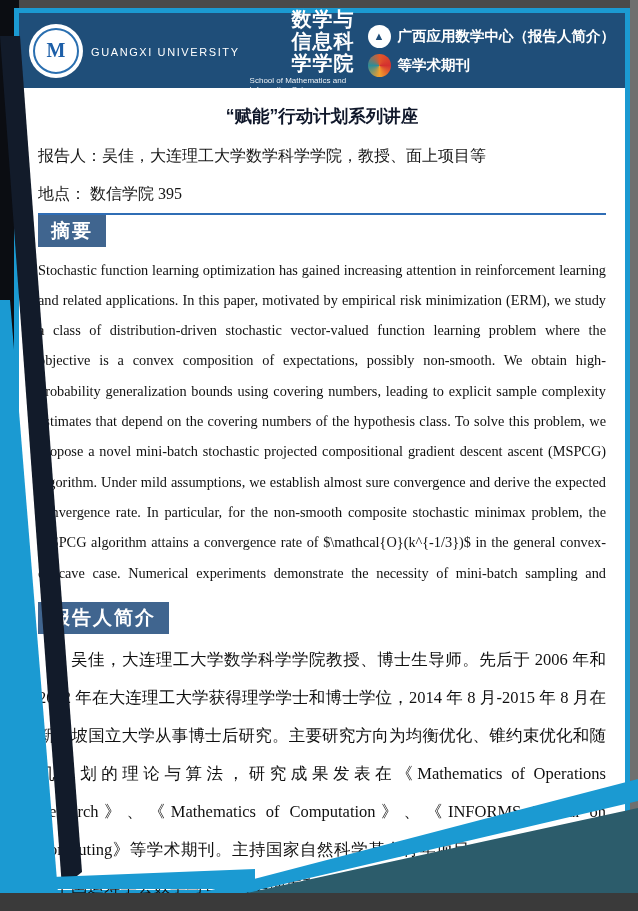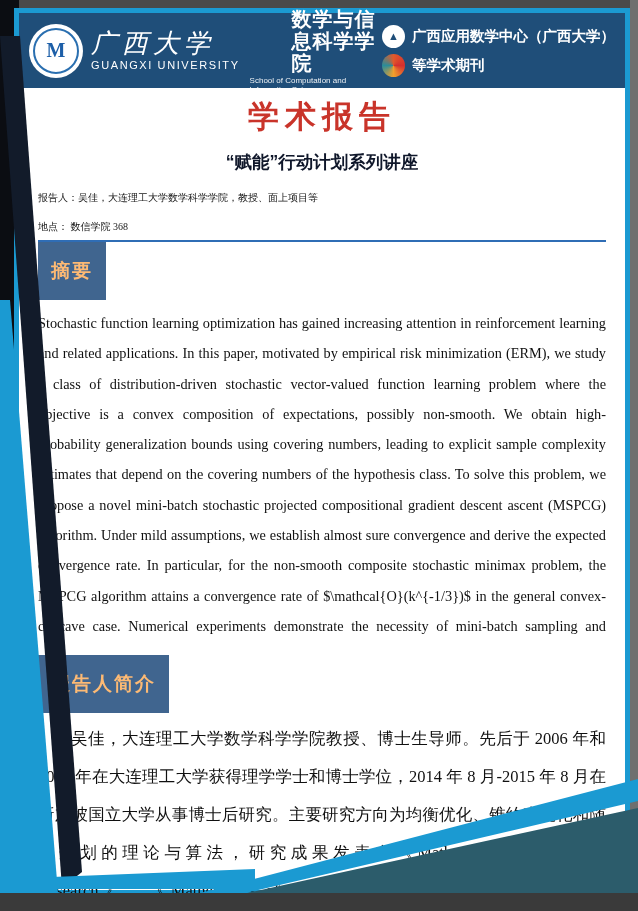--- a/index.html
+++ b/index.html
@@ -34,28 +34,28 @@
           align-items:center;justify-content:center;}
   .p-icon.math{background:#fff;color:#1f4e79;font-size:11px;}
   .p-icon.orsc{background:conic-gradient(#e2592a,#d42f2f,#f2a02c,#2b8d99,#e2592a);}
   
   .content{position:absolute;left:0;top:75px;right:0;bottom:0;padding:4px 19px 0 19px;
            box-sizing:border-box;}
   .title{text-align:center;font-family:"Liberation Sans",sans-serif;font-weight:bold;
          font-size:31px;color:#c9342a;letter-spacing:6px;margin:4px 0 0 0;}
   .subtitle{text-align:center;font-family:"Liberation Sans",sans-serif;font-weight:bold;
             font-size:17.5px;color:#0f172a;margin:12px 0 0 0;}
-  .details{margin-top:16px;font-size:10px;color:#161616;}
+  .details{margin-top:16px;font-size:16px;color:#161616;}
   .detail-row{display:flex;margin-bottom:13px;line-height:1.55;}
   .detail-label{flex:0 0 auto;white-space:pre;}
   .detail-value{flex:1 1 auto;text-align:justify;}
   .section-rule{border-top:2px solid #2f6db5;margin-top:4px;}
-  .section-box{display:inline-block;background:#40658f;color:#fdba74;
+  .section-box{display:inline-block;background:#40658f;color:#ffffff;
                font-family:"Liberation Sans",sans-serif;font-weight:bold;font-size:19px;
-               padding:16px 13px;letter-spacing:2px;}
+               padding:3px 13px;letter-spacing:2px;}
   .abstract-text{margin-top:8px;font-size:14.3px;line-height:2.12;color:#101010;
                  text-align:justify;text-align-last:justify;}
   .bio-head{margin-top:14px;}
   .bio-text{margin-top:7px;font-size:16.5px;line-height:2.3;color:#101010;
             text-align:justify;text-indent:2em;}
   
   .decor{position:absolute;left:0;top:0;width:638px;height:911px;z-index:3;pointer-events:none;}
 </style>
 </head>
 <body>
@@ -66,51 +66,49 @@
 
   <div class="frame">
 
     <div class="header">
       <div class="emblem">
         <div class="emblem-ring">
           <span class="emblem-m">M</span>
         </div>
       </div>
       <div class="univ-block">
-        <div class="univ-zh">广西大学</div>
         <div class="univ-en">GUANGXI UNIVERSITY</div>
       </div>
       <div class="school-block">
         <div class="school-zh">数学与信息科学学院</div>
-        <div class="school-en">School of Computation and Information Science</div>
+        <div class="school-en">School of Mathematics and Information Science</div>
       </div>
       <div class="partners">
         <div class="partner">
           <span class="p-icon math">▲</span>
-          <span class="partner-text">广西应用数学中心（广西大学）</span>
+          <span class="partner-text">广西应用数学中心（报告人简介）</span>
         </div>
         <div class="partner">
           <span class="p-icon orsc"></span>
           <span class="partner-text">等学术期刊</span>
         </div>
       </div>
     </div>
 
     <div class="content">
-      <div class="title">学术报告</div>
       <div class="subtitle">“赋能”行动计划系列讲座</div>
 
       <div class="details">
         <div class="detail-row">
           <span class="detail-label">报告人：</span>
           <span class="detail-value">吴佳，大连理工大学数学科学学院，教授、面上项目等</span>
         </div>
         <div class="detail-row" style="margin-bottom:6px;">
           <span class="detail-label">地点： </span>
-          <span class="detail-value" style="text-align:left;">数信学院 368</span>
+          <span class="detail-value" style="text-align:left;">数信学院 395</span>
         </div>
       </div>
 
       <div class="section-rule">
         <span class="section-box">摘要</span>
       </div>
       <div class="abstract-text">Stochastic function learning optimization has gained increasing attention in reinforcement learning and related applications. In this paper, motivated by empirical risk minimization (ERM), we study a class of distribution-driven stochastic vector-valued function learning problem where the objective is a convex composition of expectations, possibly non-smooth. We obtain high-probability generalization bounds using covering numbers, leading to explicit sample complexity estimates that depend on the covering numbers of the hypothesis class. To solve this problem, we propose a novel mini-batch stochastic projected compositional gradient descent ascent (MSPCG) algorithm. Under mild assumptions, we establish almost sure convergence and derive the expected convergence rate. In particular, for the non-smooth composite stochastic minimax problem, the MSPCG algorithm attains a convergence rate of $\mathcal{O}(k^{-1/3})$ in the general convex-concave case. Numerical experiments demonstrate the necessity of mini-batch sampling and</div>
 
       <div class="bio-head">
         <span class="section-box">报告人简介</span>

